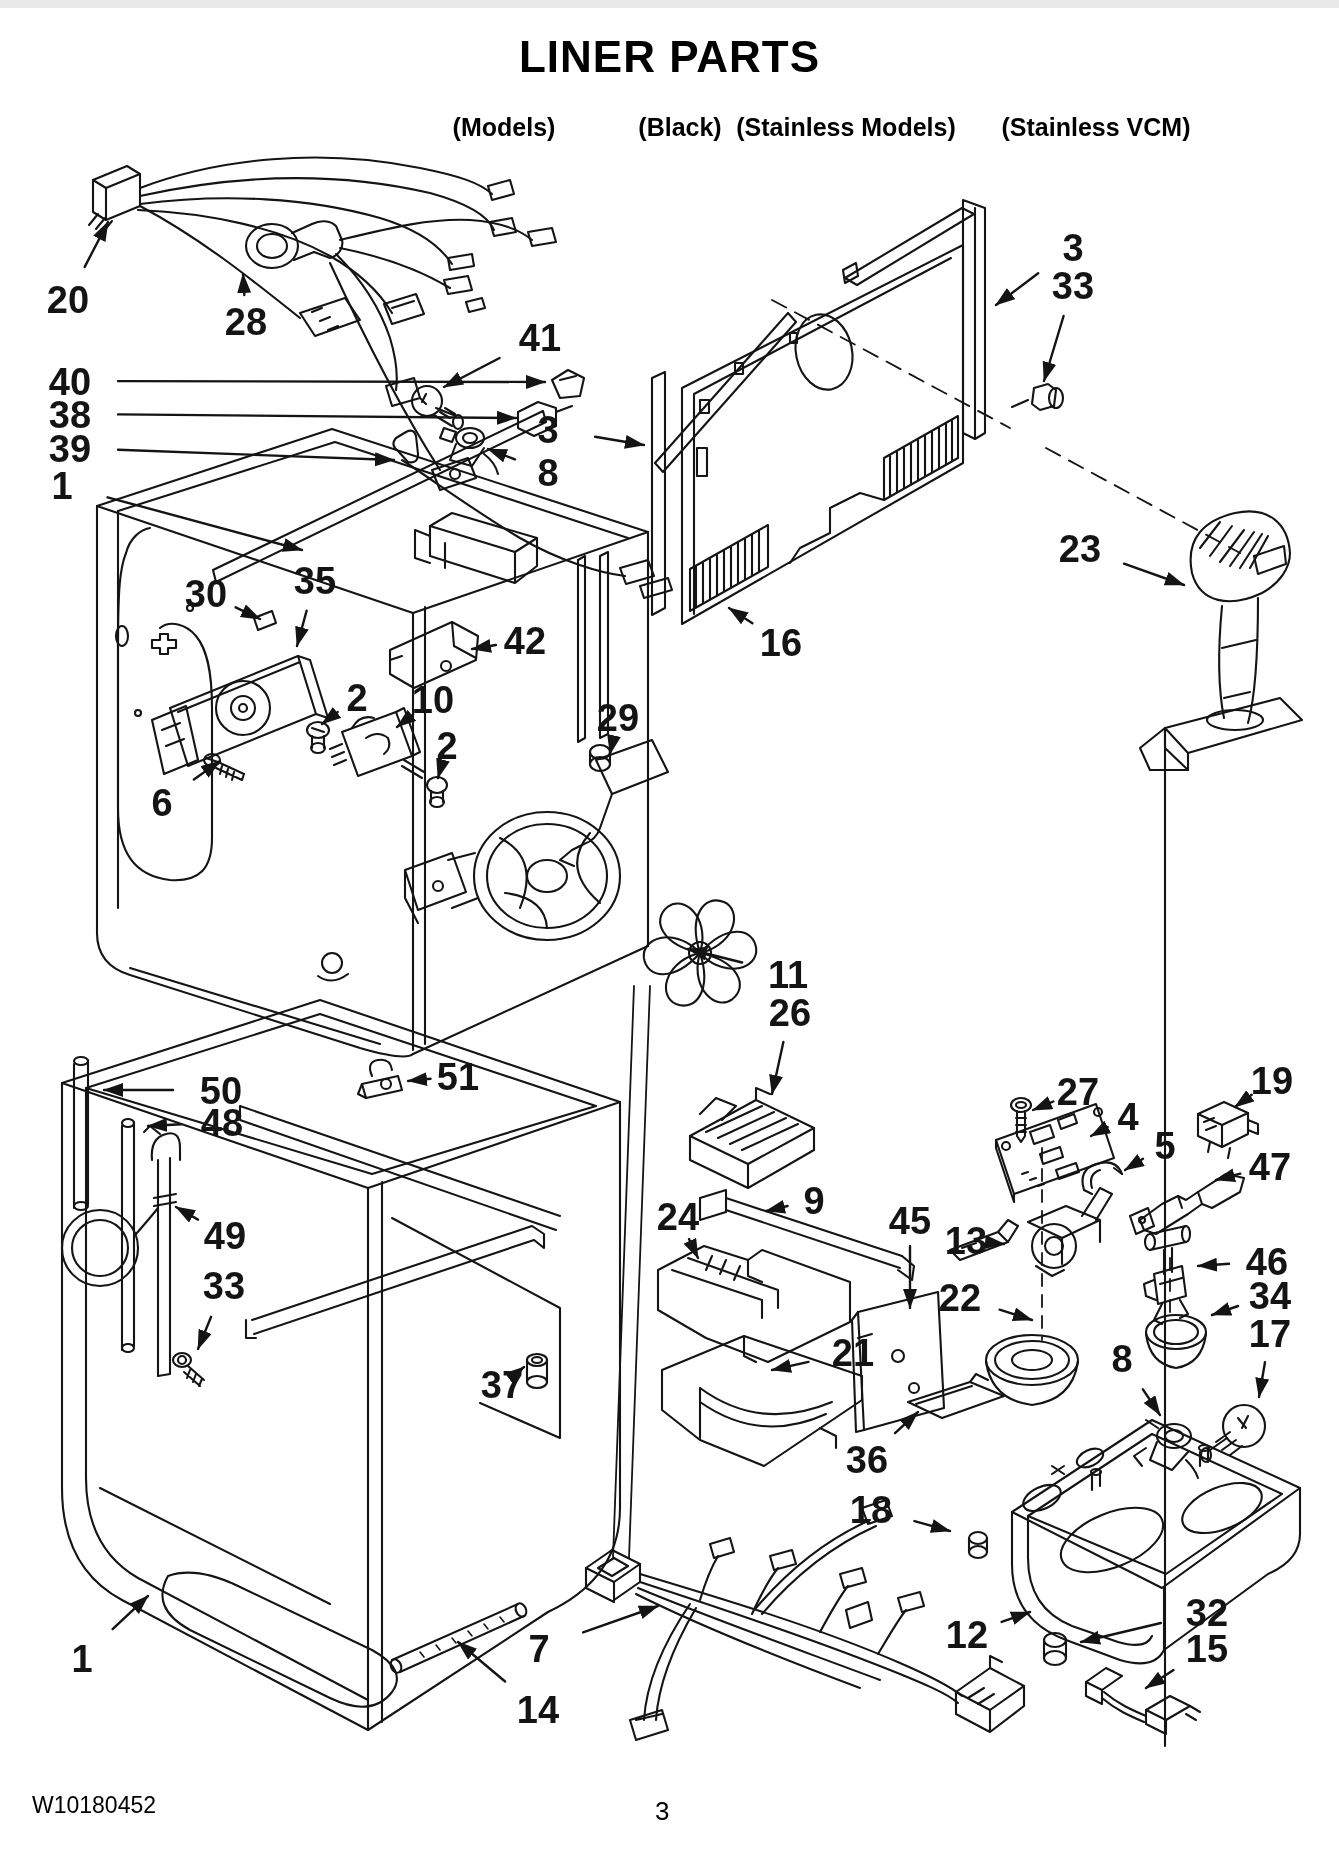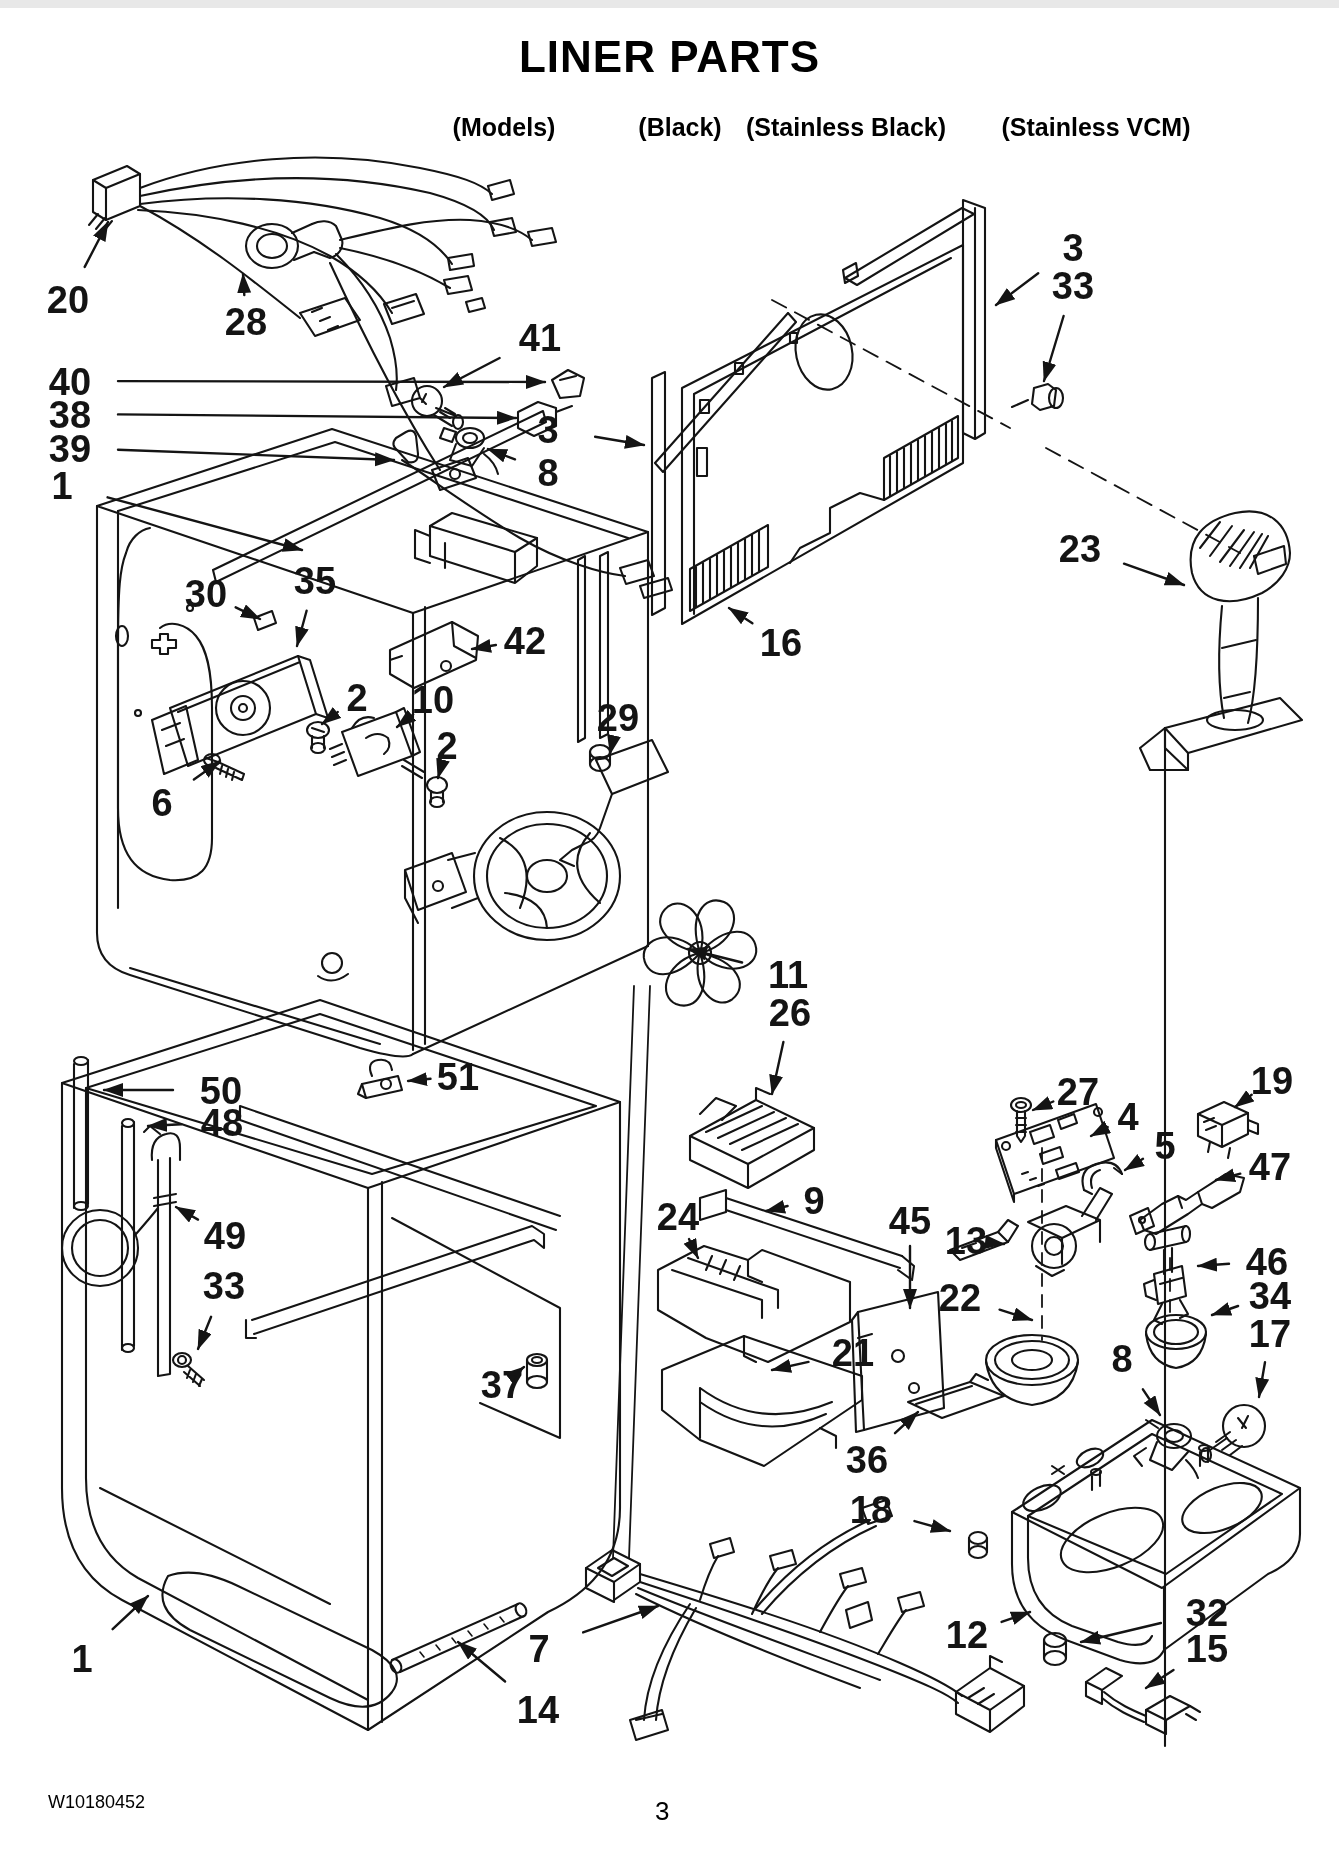--- a/index.html
+++ b/index.html
@@ -18,35 +18,35 @@
   }
   .hdr-models{
     position:absolute;top:79px;left:0;width:1339px;
     text-align:center;font-size:25px;font-weight:bold;
   }
   .hdr-finishes{position:absolute;top:105px;left:0;width:1339px;height:30px;}
   .hdr-finishes span{
     position:absolute;transform:translateX(-50%);
     font-size:25px;font-weight:bold;white-space:nowrap;
   }
-  .ftr-doc{position:absolute;left:48px;top:1784px;font-size:18px;}
+  .ftr-doc{position:absolute;left:32px;top:1784px;font-size:23px;}
   .ftr-page{position:absolute;left:655px;top:1788px;font-size:26px;}
   svg.art{position:absolute;left:0;top:0;}
   .co-label{font-family:"Liberation Sans",sans-serif;font-weight:bold;}
 </style>
 </head>
 <body>
 
 <div class="page">
 
   <div class="hdr-title">LINER PARTS</div>
   <div class="hdr-finishes">
       <span style="left: 504px;">(Models)</span>
       <span style="left: 680px;">(Black)</span>
-      <span style="left: 846px;">(Stainless Black)</span>
+      <span style="left: 846px;">(Stainless Models)</span>
       <span style="left: 1096px;">(Stainless VCM)</span>
     </div>
 
   <svg class="art" width="1339" height="1849" viewBox="0 0 1339 1849" fill="none" stroke="#141414" stroke-width="2.1" stroke-linecap="round" stroke-linejoin="round">
     <defs>
       <marker id="arrowhead" markerWidth="22" markerHeight="16" refX="19" refY="7" orient="auto" markerUnits="userSpaceOnUse">
         <path d="M0,0 L20,7 L0,14 Z" fill="#141414" stroke="none"></path>
       </marker>
     </defs>
 

